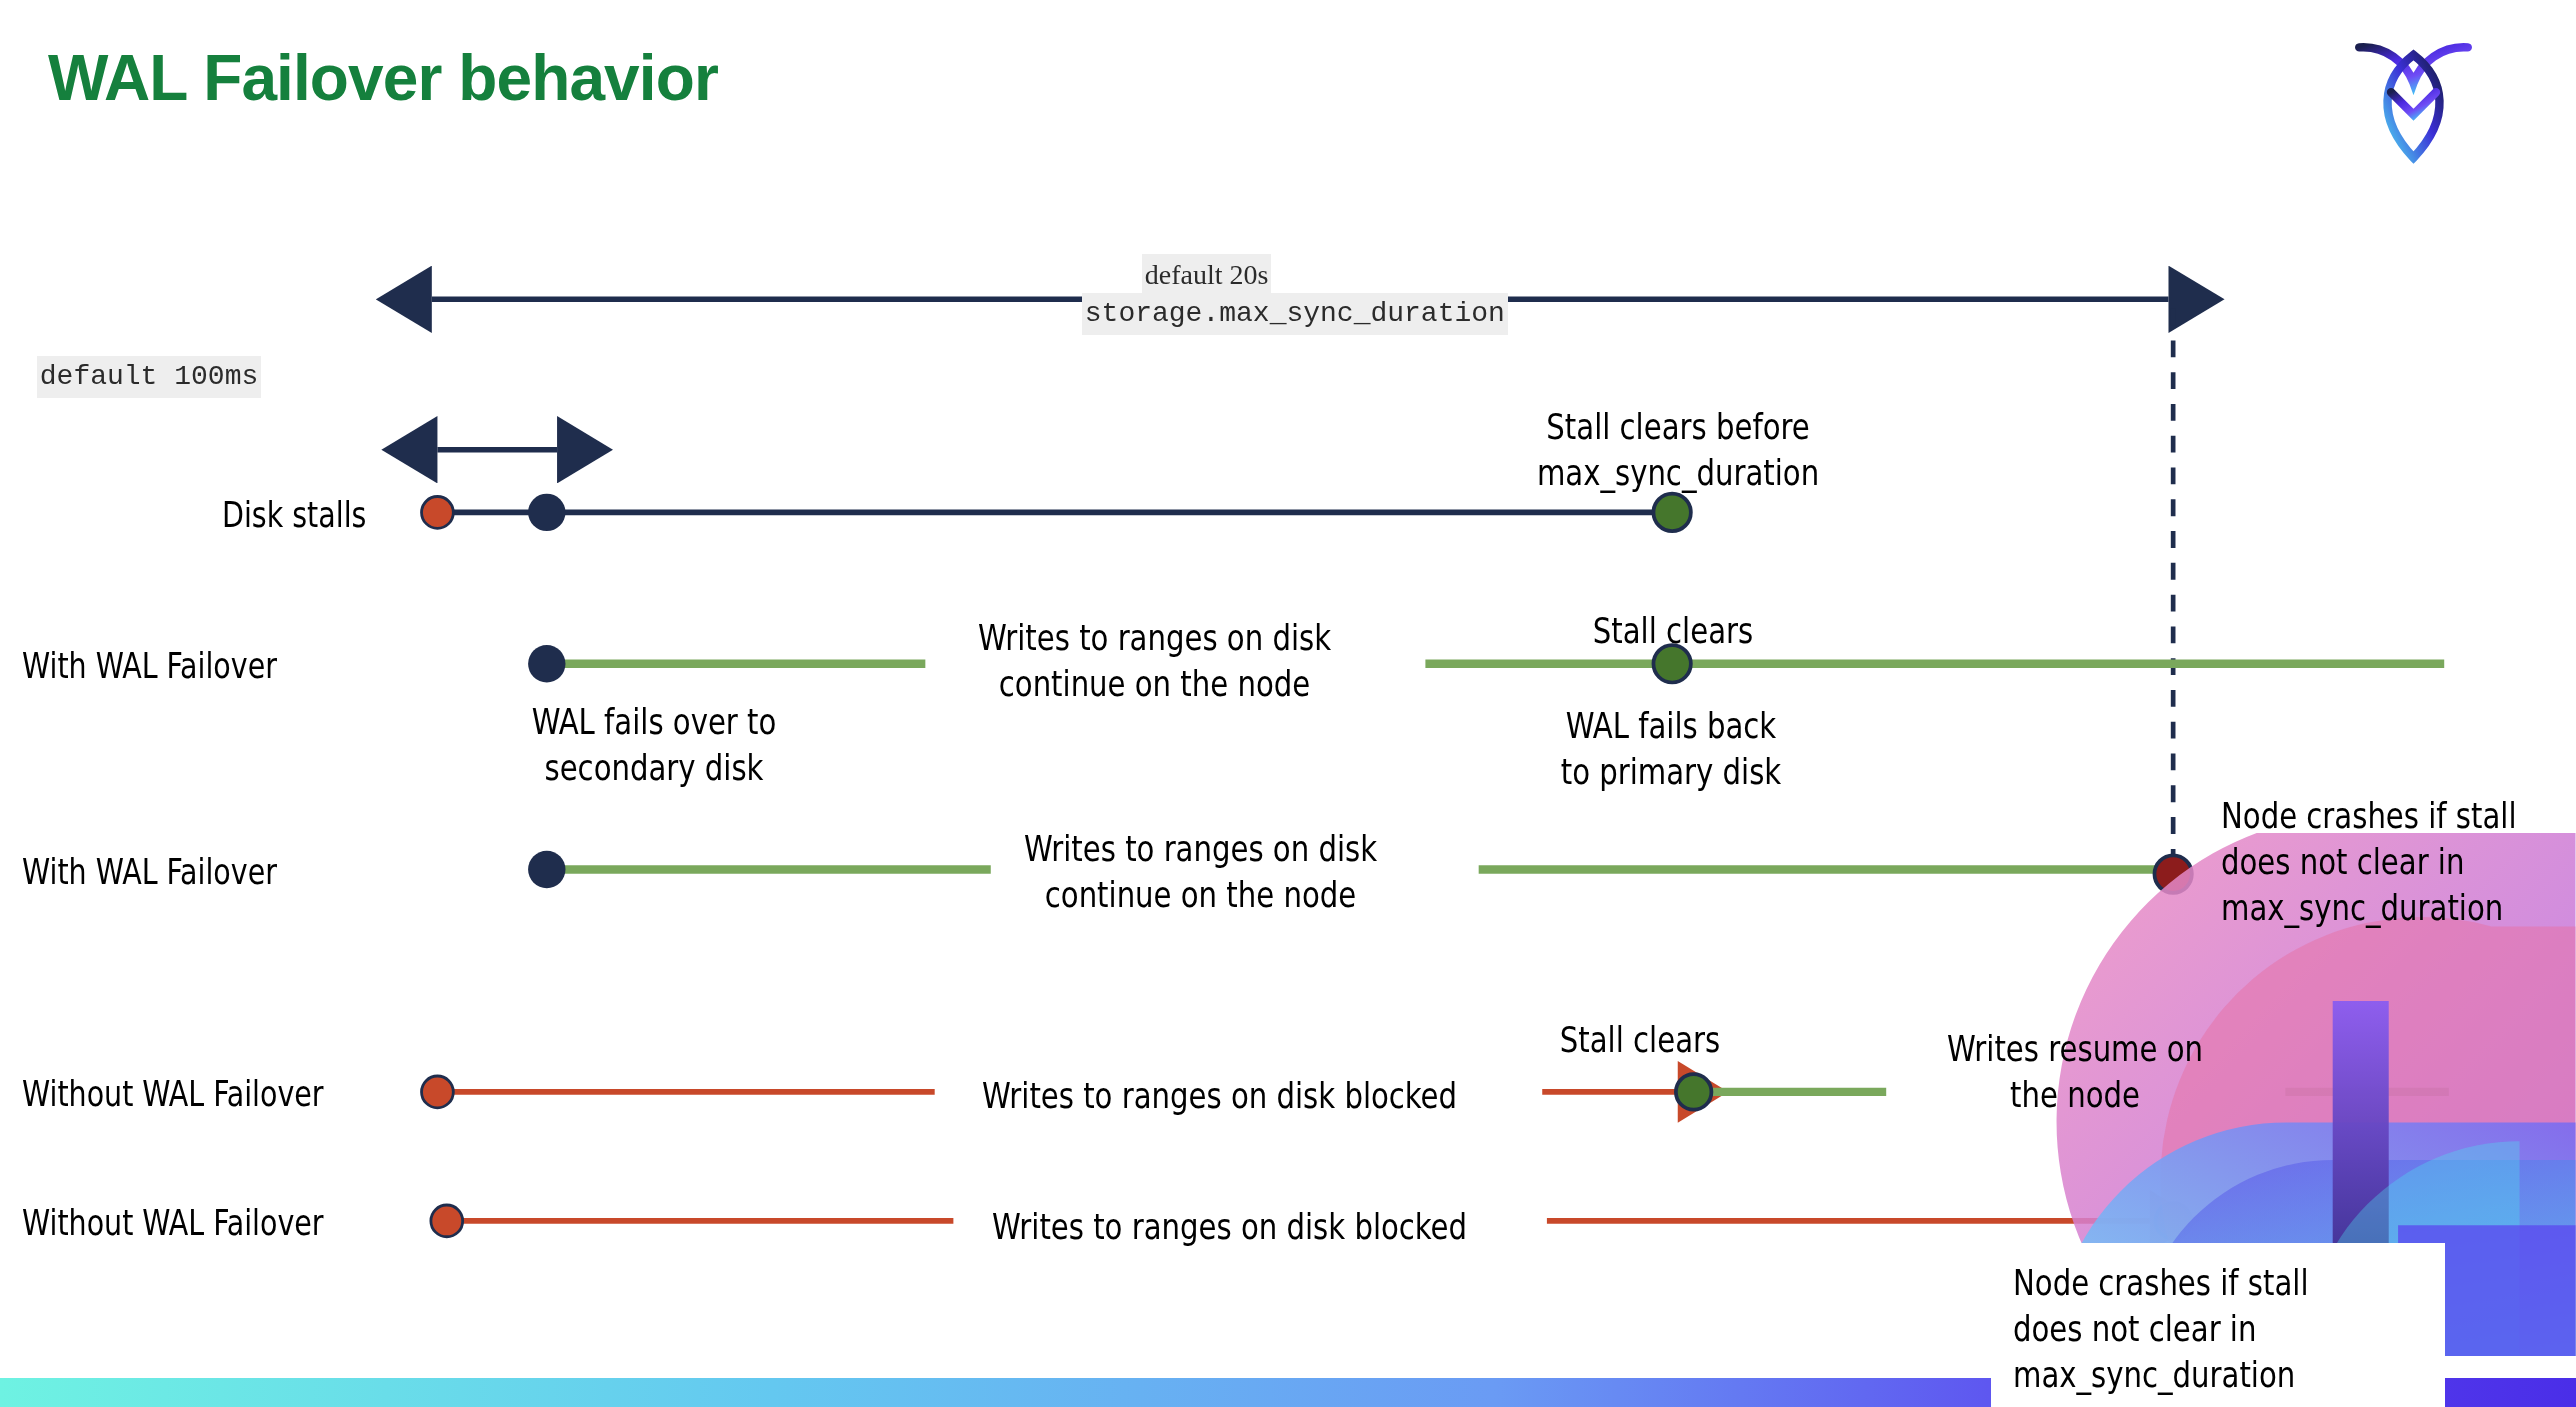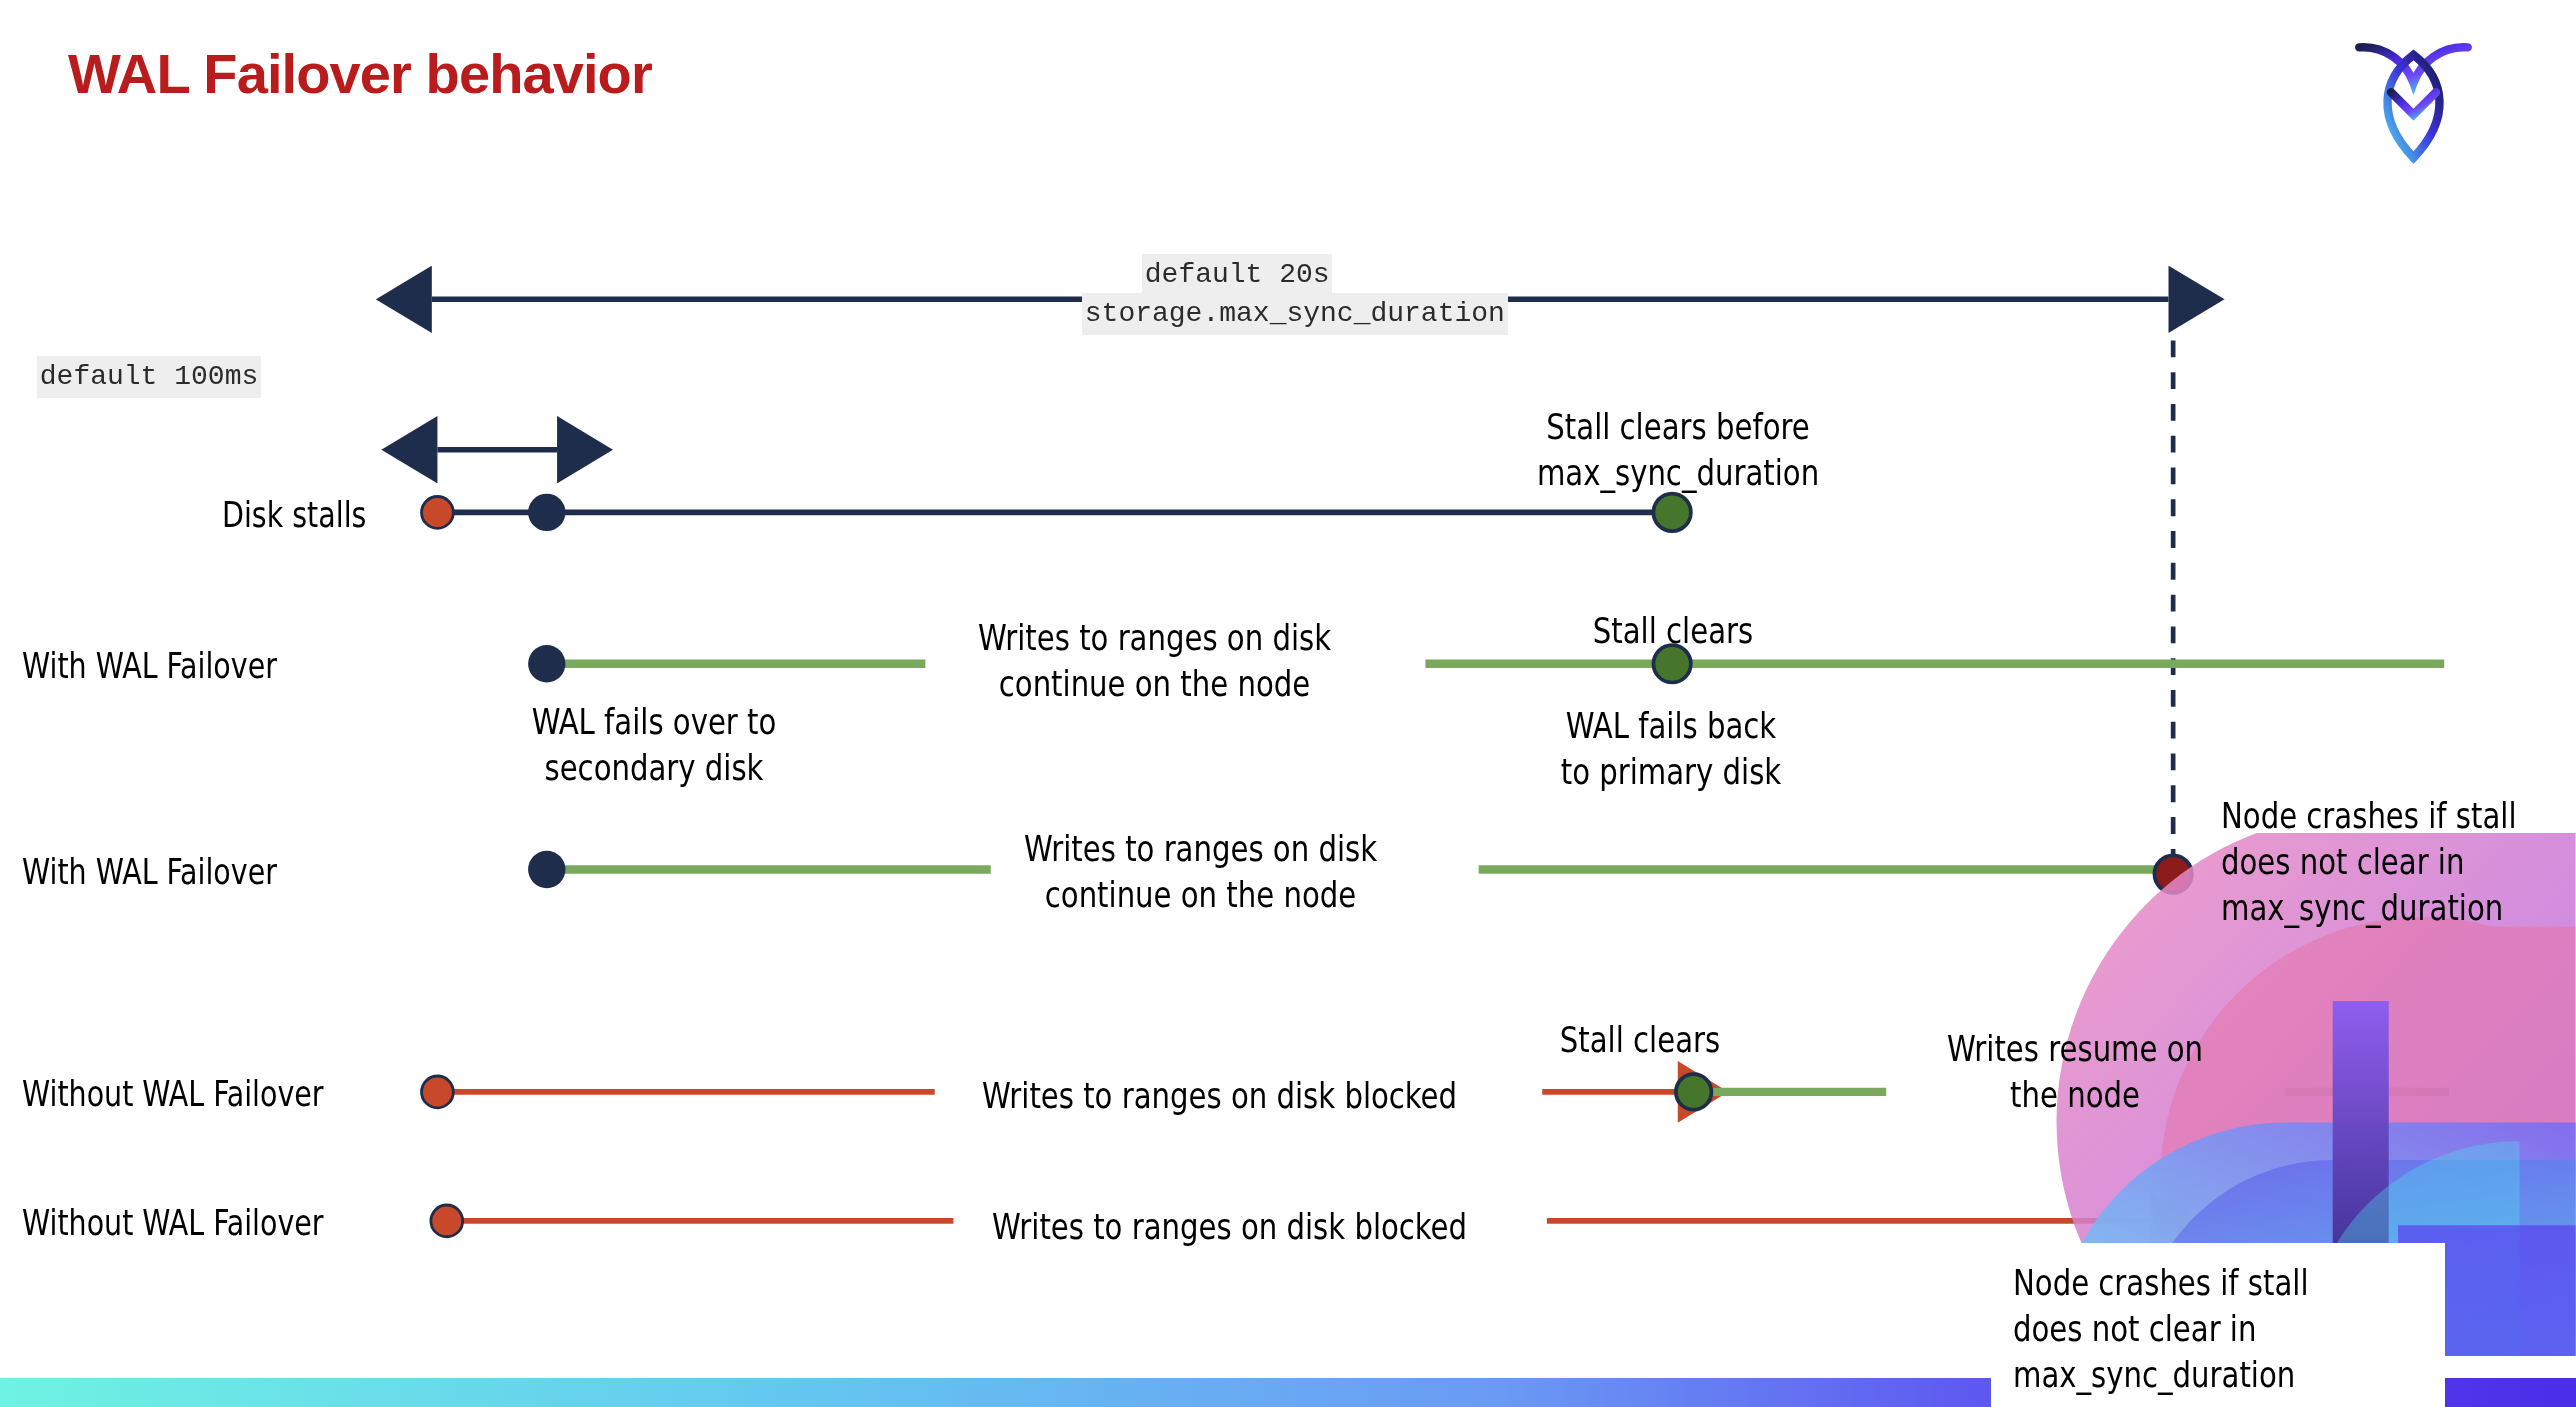--- a/index.html
+++ b/index.html
@@ -7,22 +7,22 @@
     width:2576px;height:1408px;
     background:#ffffff;
     font-family:"Liberation Sans", sans-serif;
     overflow:hidden;
     position:relative;
   }
   .slide{position:absolute;inset:0;overflow:hidden;}
 
   
   .title{
-    position:absolute;left:68px;top:45px;
-    font-size:56px;font-weight:bold;color:#b91c1c;
+    position:absolute;left:48px;top:45px;
+    font-size:64px;font-weight:bold;color:#15803d;
     letter-spacing:-0.9px;line-height:1.05;
     font-family:"Liberation Sans", sans-serif;
   }
 
   
   .logo{position:absolute;right:97px;top:20.6px;width:131px;height:150px;}
 
   
   .deco{position:absolute;right:0;bottom:52px;width:580px;height:523px;overflow:hidden;pointer-events:none;}
   .deco svg{display:block;}
@@ -36,21 +36,21 @@
   
   .canvas{position:absolute;left:0;top:0;width:2576px;height:1408px;}
 
   
   .chip{
     position:absolute;
     font-family:"Liberation Mono", monospace;
     font-size:28px;color:#2b2b2b;background:#eeeeee;
     white-space:pre;line-height:1.42;padding:0.9px 2.8px;
   }
-  .chip.c-top1{left:1142px;top:254px;}
+  .chip.c-top1{left:1142px;top:254px;font-family:Liberation Serif, serif;}
   .chip.c-top2{left:1082px;top:293px;}
   .chip.c-left1{left:37px;top:356px;}
   .chip.c-left2{left:37px;top:387px;}
 
   
   .rowlabel{
     position:absolute;
     font-family:"Liberation Sans Narrow","DejaVu Sans Condensed","Liberation Sans", sans-serif;
     font-stretch:condensed;
     font-size:36px;color:#000;white-space:nowrap;

